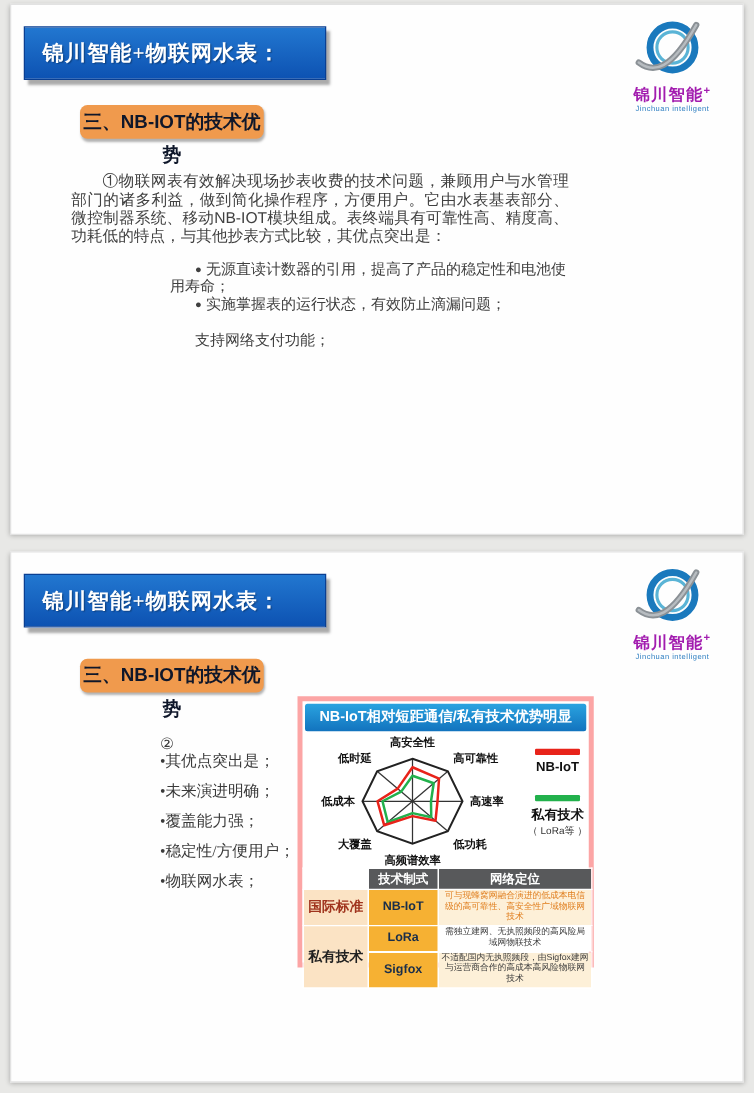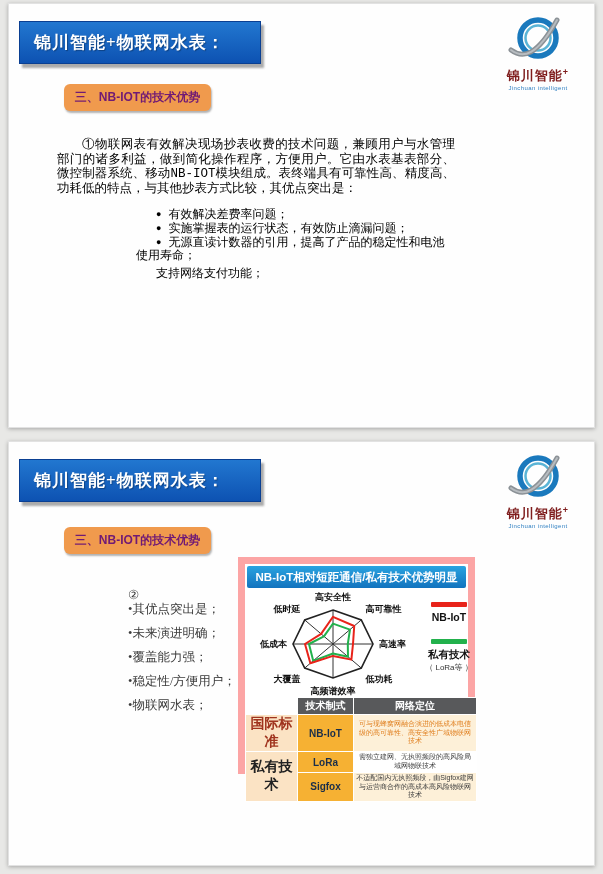--- a/index.html
+++ b/index.html
@@ -16,71 +16,71 @@
             background:linear-gradient(#2277d0,#0d52b2); border:1px solid #0a3f92;
             box-shadow:3px 4px 2px rgba(70,70,70,.45);
             color:#fff; font-weight:bold; font-size:17px; line-height:41px;
             padding-left:14px; letter-spacing:1px;
             font-family:"Liberation Serif","DejaVu Serif",serif;
             text-shadow:1px 1px 1px rgba(0,0,0,.3); }
 
   
   .logo { position:absolute; right:10px; top:10px; width:92px; text-align:center; }
   .logo svg { display:block; margin:0 auto; }
-  .logo-text { font-size:13px; font-weight:bold; color:#7f1d1d; letter-spacing:1px; margin-top:1px;
+  .logo-text { font-size:13px; font-weight:bold; color:#a21caf; letter-spacing:1px; margin-top:1px;
                font-family:Liberation Sans, sans-serif; }
   .logo-text sup { font-size:9px; }
   .logo-sub { font-size:6px; color:#2e7fc1; letter-spacing:.4px; }
 
   
   .badge { position:absolute; left:55px; width:147px; height:27px; background:#f09a4d;
            border-radius:6px; box-shadow:1px 2px 2px rgba(0,0,0,.3);
-           color:#701a75; font-weight:bold; font-size:12px; text-align:center; line-height:27px; }
+           color:#0f172a; font-weight:bold; font-size:15px; text-align:center; line-height:27px; }
   .p1 .badge { top:80px; }
   .p2 .badge { top:85px; }
 
   
-  .content { position:absolute; top:134px; left:48px; width:398px; color:#000000;
-             font-family:Liberation Mono, monospace; }
+  .content { position:absolute; top:134px; left:48px; width:398px; color:#404040;
+             font-family:Liberation Sans, sans-serif; }
   .para { font-size:12.5px; line-height:14.5px; text-indent:25px; text-align:justify; }
   .bullets { margin:13px 0 0 79px; width:318px; }
   .bullet { font-size:12px; line-height:13.8px; text-indent:20px; }
   .dot { font-size:9px; vertical-align:1px; }
-  .tail { margin:4px 0 0 99px; font-size:12px; line-height:13.8px; }
+  .tail { margin:16px 0 0 99px; font-size:12px; line-height:13.8px; }
 
   
   .s2content { position:absolute; top:146px; left:119px; color:#3a3a3a;
                font-family:"Liberation Serif","DejaVu Serif",serif; }
   .s2num { font-size:12.5px; line-height:14px; }
   .s2item { font-size:12.5px; line-height:14px; margin-bottom:10px; }
 
   
   .chart-box { position:absolute; left:229px; top:115px; width:237px; height:217px;
-               background:#fff; border:7px solid #fca5a5; }
+               background:#fff; border:4px solid #fca5a5; }
   .chart-title { margin:2px; height:22px; background:linear-gradient(#2aa3e0,#1273be);
                  border-radius:2px; color:#fff; font-weight:bold; font-size:11.5px;
                  text-align:center; line-height:22px; }
   .radar-wrap { position:relative; height:106px;text-align:center; }
   .radar-wrap svg { position:absolute; left:0; top:0; }
   .legend { position:absolute; left:176px; top:12px; width:56px; display:flex;
             flex-direction:column; align-items:center; }
   .lg-swatch { width:36px; height:5px; border-radius:1px; }
   .lg-swatch.red { background:#e8231a; margin-bottom:4px; }
   .lg-swatch.green { background:#22b14c; margin:16px 0 4px 0; }
   .lg-label { font-size:10.5px; font-weight:bold; color:#111; }
   .lg-sub { font-size:8px; color:#333; }
 
   
   table.cmp { border-collapse:collapse; table-layout:fixed; width:231px; margin:1px auto 0 auto; }
   table.cmp td, table.cmp th { border:1px solid #fff; overflow:hidden; }
   col.c0 { width:52px; } col.c1 { width:56px; } col.c2 { width:123px; }
   tr.h { height:17px;padding-left:32px; }
   tr.h th { background:#58595b; color:#fff; font-size:10px; font-weight:bold; }
   tr.h th.corner { background:#fff; }
-  td.grp { background:#fbe3c4; font-size:14px; font-weight:bold; text-align:center; }
+  td.grp { background:#fbe3c4; font-size:11px; font-weight:bold; text-align:center; }
   td.grp.intl { color:#a0341e; }
   td.grp.priv { color:#222; }
   td.tech { background:#f6b133; color:#1a2e4a; font-size:10px; font-weight:bold; text-align:center; }
   td.desc { font-size:7px; line-height:8.6px; text-align:center; padding:1px 2px; }
   td.d1 { background:#fdf0d8; color:#e07f1f; height:24px; }
   td.d2 { background:#ffffff; color:#3c3c3c; height:21px; }
   td.d3 { background:#fdf0d8; color:#3c3c3c; height:23px; }
 </style>
 </head>
 <body>
@@ -101,23 +101,22 @@
       </svg>
       <div class="logo-text"><span>锦川智能</span><sup>+</sup></div>
       <div class="logo-sub">Jinchuan intelligent</div>
     </div>
 
     <div class="badge">三、NB-IOT的技术优势</div>
 
     <div class="content">
       <p class="para">①物联网表有效解决现场抄表收费的技术问题，兼顾用户与水管理部门的诸多利益，做到简化操作程序，方便用户。它由水表基表部分、微控制器系统、移动NB-IOT模块组成。表终端具有可靠性高、精度高、功耗低的特点，与其他抄表方式比较，其优点突出是：</p>
       <div class="bullets">
-        <div class="bullet"><span class="dot">●</span> <span>有效解决差费率问题；</span></div>
+        <div class="bullet"><span class="dot">●</span> <span>无源直读计数器的引用，提高了产品的稳定性和电池使用寿命；</span></div>
         <div class="bullet"><span class="dot">●</span> <span>实施掌握表的运行状态，有效防止滴漏问题；</span></div>
-        <div class="bullet"><span class="dot">●</span> <span>无源直读计数器的引用，提高了产品的稳定性和电池使用寿命；</span></div>
       </div>
       <div class="tail">支持网络支付功能；</div>
     </div>
   </div>
 
   <div class="page p2">
     <div class="banner">
       <span>锦川智能+物联网水表：</span>
     </div>
 

